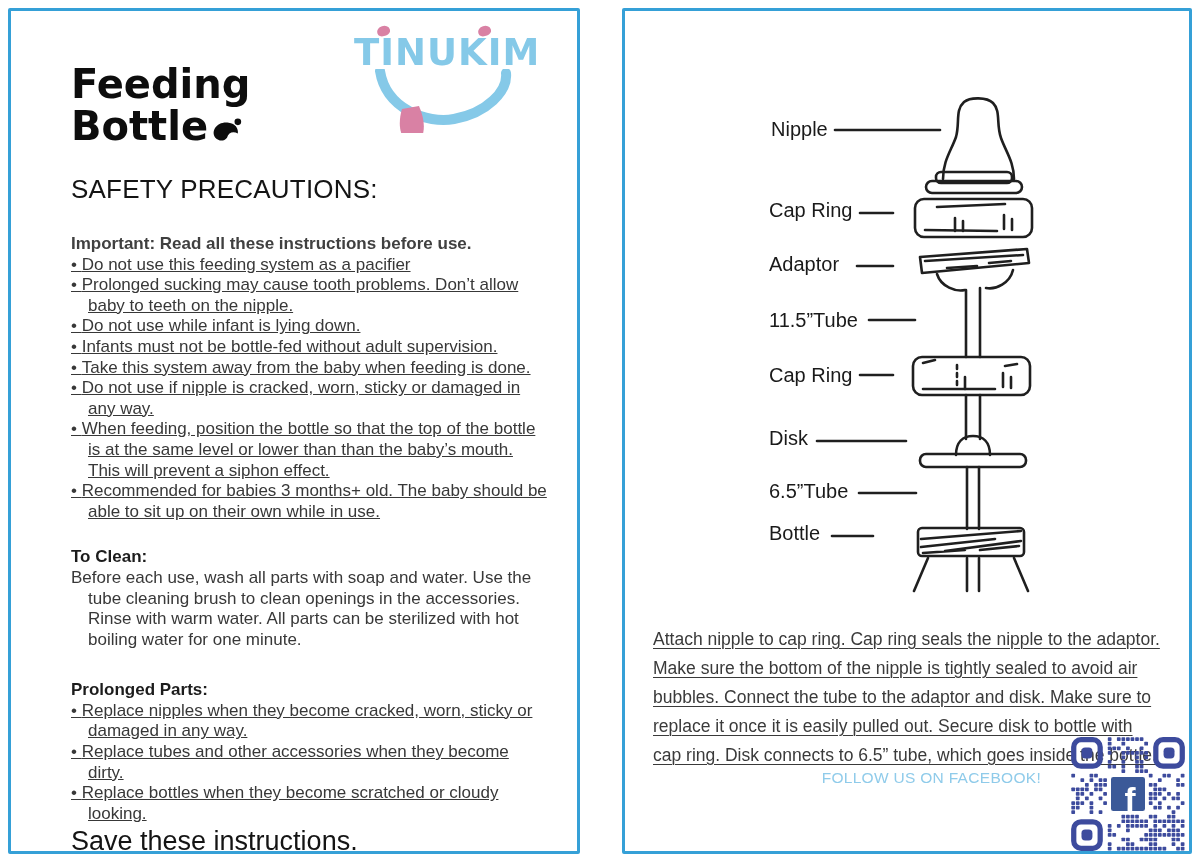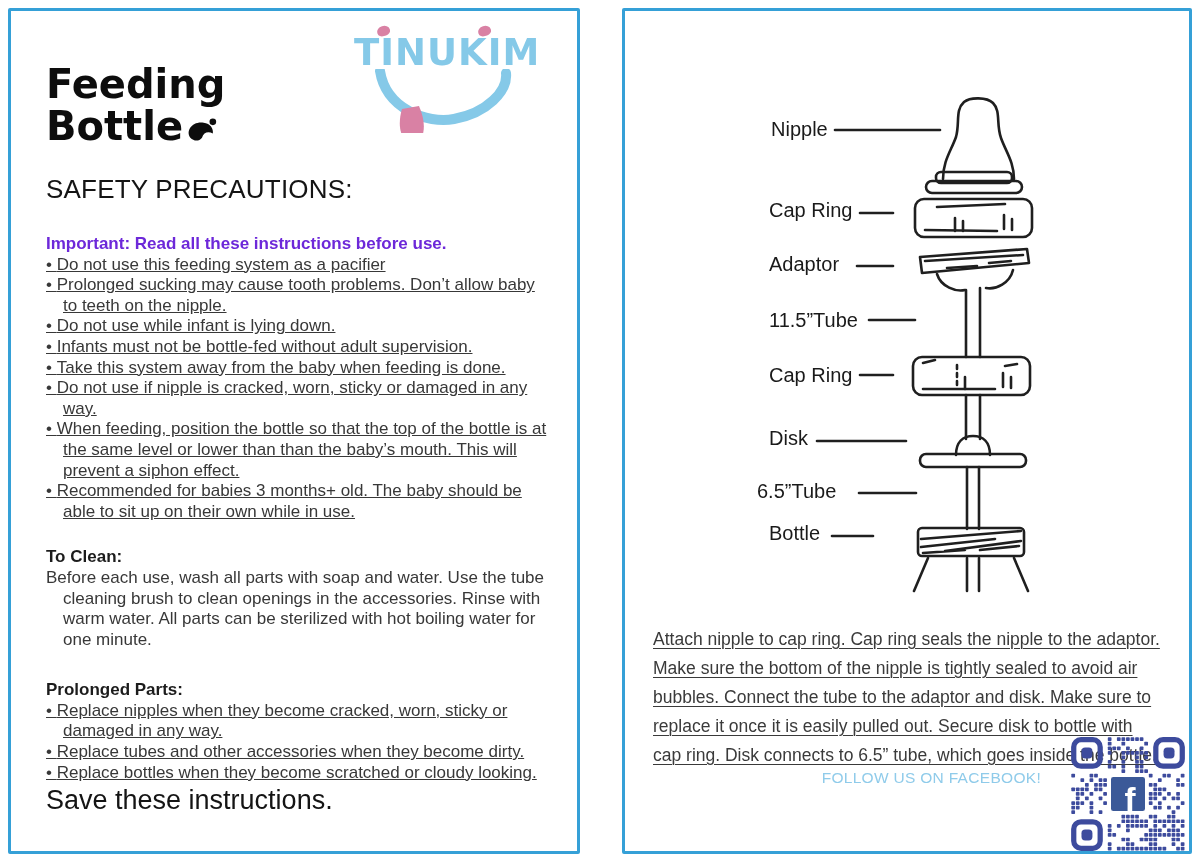--- a/index.html
+++ b/index.html
@@ -1,20 +1,20 @@
 <!DOCTYPE html>
 <html><head>
 <meta charset="utf-8">
 <style>
   html,body{margin:0;padding:0;background:#ffffff;}
   .page{position:relative;width:1200px;height:868px;background:#ffffff;
         font-family:"Liberation Sans",sans-serif;color:#2f2f2f;overflow:hidden;}
   .panel{position:absolute;top:8px;height:846px;background:#fff;
          border:3px solid #35a0d7;border-radius:2px;box-sizing:border-box;}
-  .panel.left{left:8px;width:572px;}
+  .panel.left{left:8px;width:572px;padding-left:25px;}
   .panel.right{left:622px;width:570px;}
 
   
   .logo-row{display:flex;justify-content:space-between;align-items:flex-start;
             margin-top:20px;padding:0 18px 0 35px;height:123px;}
   .feeding-logo{margin-top:32px;font-family:"DejaVu Sans",sans-serif;
                 font-weight:bold;font-size:40px;line-height:1.06;color:#0d0d0d;
                 letter-spacing:0px;}
   .feeding-logo .line2{display:flex;align-items:center;gap:2px;}
   .splash-icon svg{display:block;margin-top:8px;}
@@ -24,21 +24,21 @@
                 font-size:37px;letter-spacing:1px;color:#85c9e8;}
   .tinukim-dot{position:absolute;width:13px;height:10px;background:#d981a4;
                border-radius:60% 60% 50% 50%;transform:rotate(-18deg);}
   .tinukim-dot.d1{left:23px;top:-5px;}
   .tinukim-dot.d2{left:124px;top:-5px;}
   .tinukim-smile{position:absolute;left:18px;top:38px;}
 
   .safety-heading{margin:20px 0 0;padding:0 35px;font-size:26px;font-weight:400;
                   color:#141414;letter-spacing:0.2px;}
   .left-body{padding:0 28px 0 35px;font-size:17px;line-height:20.6px;color:#383838;}
-  .important-line{margin-top:29px;font-weight:bold;color:#6d28d9;}
+  .important-line{margin-top:29px;font-weight:bold;color:#404040;}
   ul.bullets{list-style:none;margin:0;padding:0;}
   ul.bullets li{padding-left:17px;text-indent:-17px;text-decoration:underline;}
   ul.bullets li::before{content:"\2022\00a0";}
   .sub-heading{font-weight:bold;color:#1c1c1c;}
   .to-clean-block{margin-top:25px;}
   .hang{padding-left:17px;text-indent:-17px;margin:0;}
   .replacing-block{margin-top:30px;}
   .save-line{margin:2px 0 0;padding:0 35px;font-size:27px;font-weight:400;color:#141414;}
 
   
@@ -46,21 +46,21 @@
                   font-size:27px;font-weight:400;color:#141414;letter-spacing:0.2px;}
   .diagram{position:absolute;left:0;top:0;width:580px;height:600px;}
   .diagram svg{position:absolute;left:0;top:0;}
   .dlabel{position:absolute;font-size:20px;color:#1a1a1a;white-space:nowrap;}
   .dlabel.l0{left:146px;top:107px;}
   .dlabel.l1{left:144px;top:188px;}
   .dlabel.l2{left:144px;top:242px;}
   .dlabel.l3{left:144px;top:298px;}
   .dlabel.l4{left:144px;top:353px;}
   .dlabel.l5{left:144px;top:416px;}
-  .dlabel.l6{left:132px;top:469px;}
+  .dlabel.l6{left:144px;top:469px;}
   .dlabel.l7{left:144px;top:511px;}
 
   .assembly-text{position:absolute;left:28px;top:596px;width:512px;
                  font-size:17.5px;line-height:29px;color:#3a3a3a;
                  text-decoration:underline;text-underline-offset:3px;
                  text-decoration-thickness:1px;}
   .fb-block{position:absolute;right:148px;top:758px;text-align:right;}
   .fb-follow{font-size:15.5px;color:#8fcbea;letter-spacing:0.3px;}
   .fb-url{font-size:17px;color:#2b2b2b;margin-top:2px;}
   .qr-wrap{position:absolute;left:446px;top:726px;width:114px;height:114px;}

